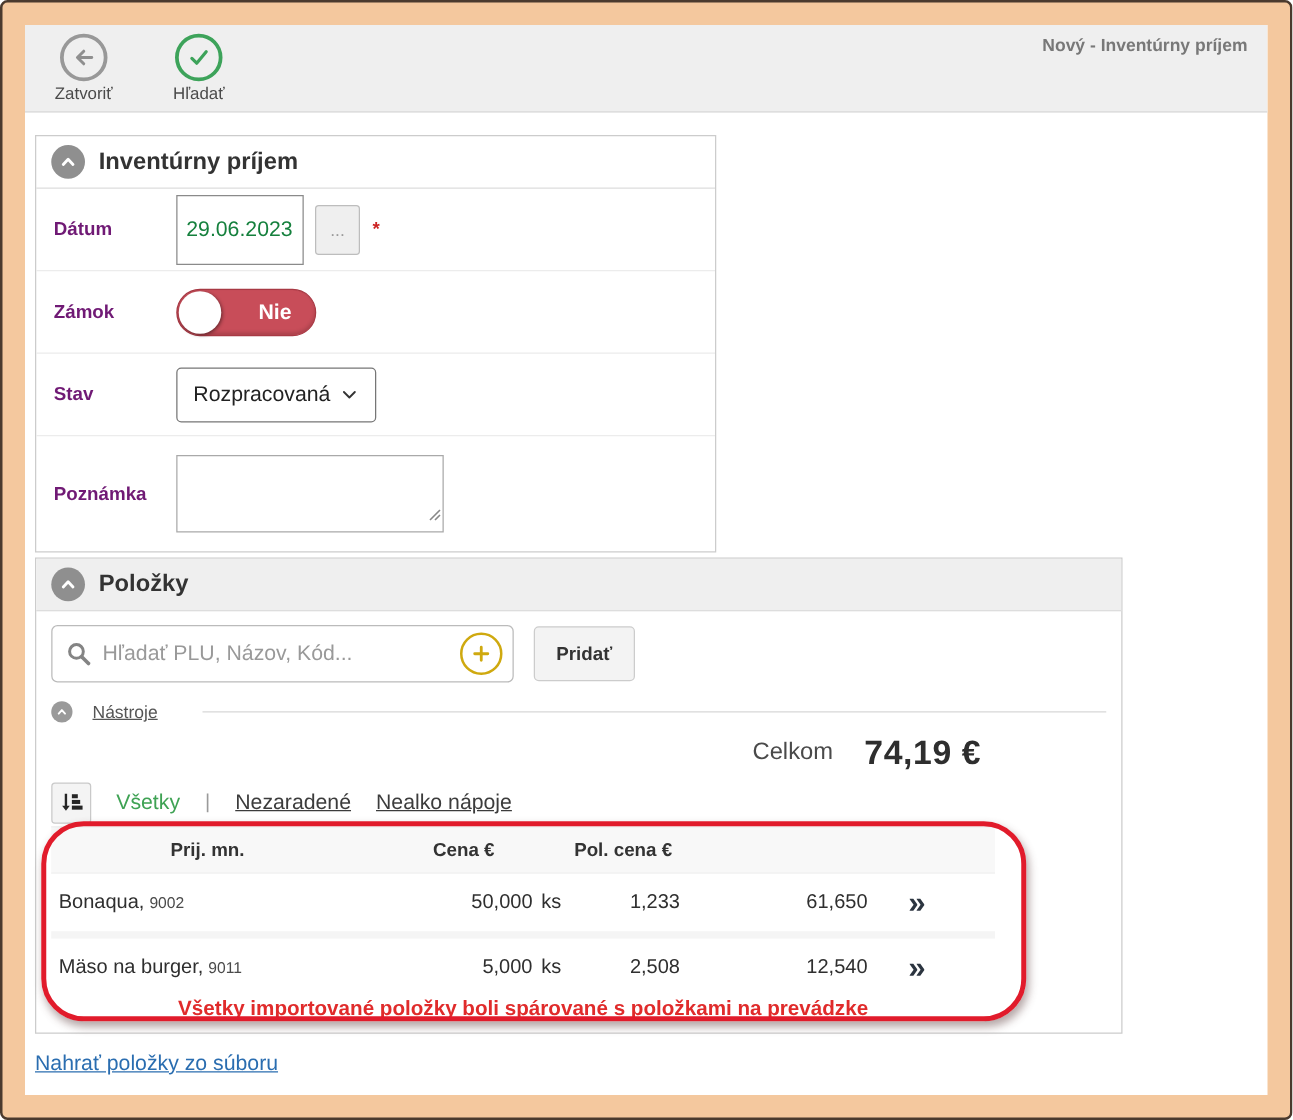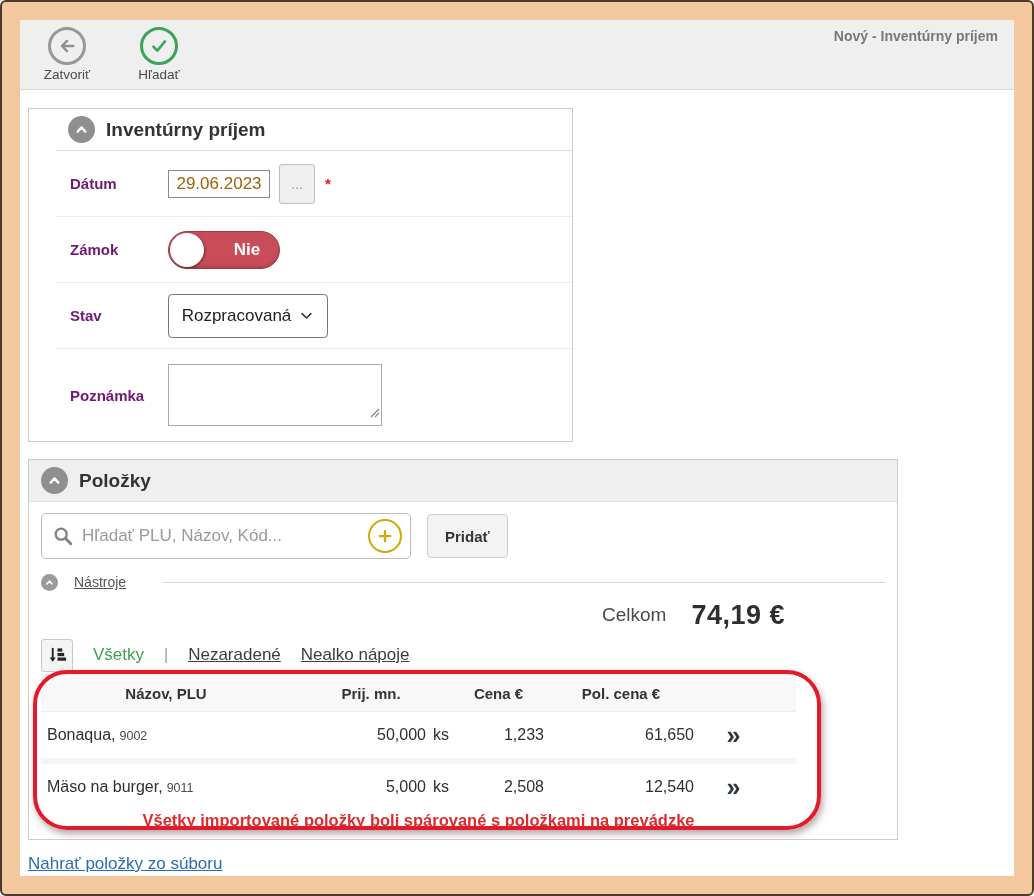--- a/index.html
+++ b/index.html
@@ -23,28 +23,28 @@
 
   
   .main { padding:18px 8px 0; }
   .panel { border:1px solid #ccc; background:#fff; }
   .panel-head { display:flex; align-items:center; gap:11px; padding:0 12px; height:42px; }
   .panel-title { font-size:19px; font-weight:bold; color:#333; }
   .circle-chevron { width:27px; height:27px; border-radius:50%; background:#8f8f8f; border:none;
                     display:flex; align-items:center; justify-content:center; cursor:pointer; flex:none; }
 
   
-  .panel-form { width:545px; margin-bottom:17px;padding-left:27px; }
+  .panel-form { width:545px; margin-bottom:4px; }
   .panel-form .panel-head { border-bottom:1px solid #ddd; }
   .form-row { display:flex; align-items:center; height:66px; padding:0 14px; border-bottom:1px solid #ececec; }
   .form-row:last-child { border-bottom:none; }
   .form-row.note-row { height:92px; }
   .form-label { width:98px; font-weight:bold; font-size:15px; color:#701a75; flex:none; }
-  .date-input { width:102px; height:28px; border:1px solid #8a8a8a; font-size:17px; color:#a16207;
-                padding:0 7px; font-family:inherit;text-align:center; }
+  .date-input { width:102px; height:56px; border:1px solid #8a8a8a; font-size:17px; color:#15803d;
+                padding:0 7px; font-family:inherit; }
   .dots-btn { width:36px; height:40px; margin-left:9px; background:#efefef; border:1px solid #bdbdbd;
               border-radius:3px; color:#9a9a9a; font-size:14px; cursor:pointer; }
   .req { color:#cc2222; font-size:15px; font-weight:bold; margin-left:10px; }
   .select-box { width:160px; height:44px; border:1px solid #767676; border-radius:4px; background:#fff;
                 display:flex; align-items:center; justify-content:center; gap:8px; font-size:17px;
                 color:#222; cursor:pointer; }
   .toggle { width:112px; height:38px; border-radius:19px; background:#c84d59; border:1px solid #a83944;
             position:relative; cursor:pointer; box-shadow:inset 0 -2px 3px rgba(0,0,0,.15); }
   .knob { position:absolute; left:1px; top:1px; width:34px; height:34px; background:#fff;
           border-radius:50%; box-shadow:1px 1px 3px rgba(0,0,0,.45); }
@@ -240,21 +240,20 @@
             </svg>
           </button>
           <button class="filter-link active">Všetky</button>
           <span class="filter-sep">|</span>
           <button class="filter-link">Nezaradené</button>
           <button class="filter-link">Nealko nápoje</button>
         </div>
 
         <div class="items-table">
           <div class="thead">
-            <span class="th-name">Názov, PLU</span>
             <span class="th-num">Prij. mn.</span>
             <span class="th-num">Cena €</span>
             <span class="th-num">Pol. cena €</span>
             <span></span>
           </div>
 
           <div class="trow">
             <span class="cell-name">
               <span>Bonaqua,</span><span class="plu">9002</span>
             </span>

